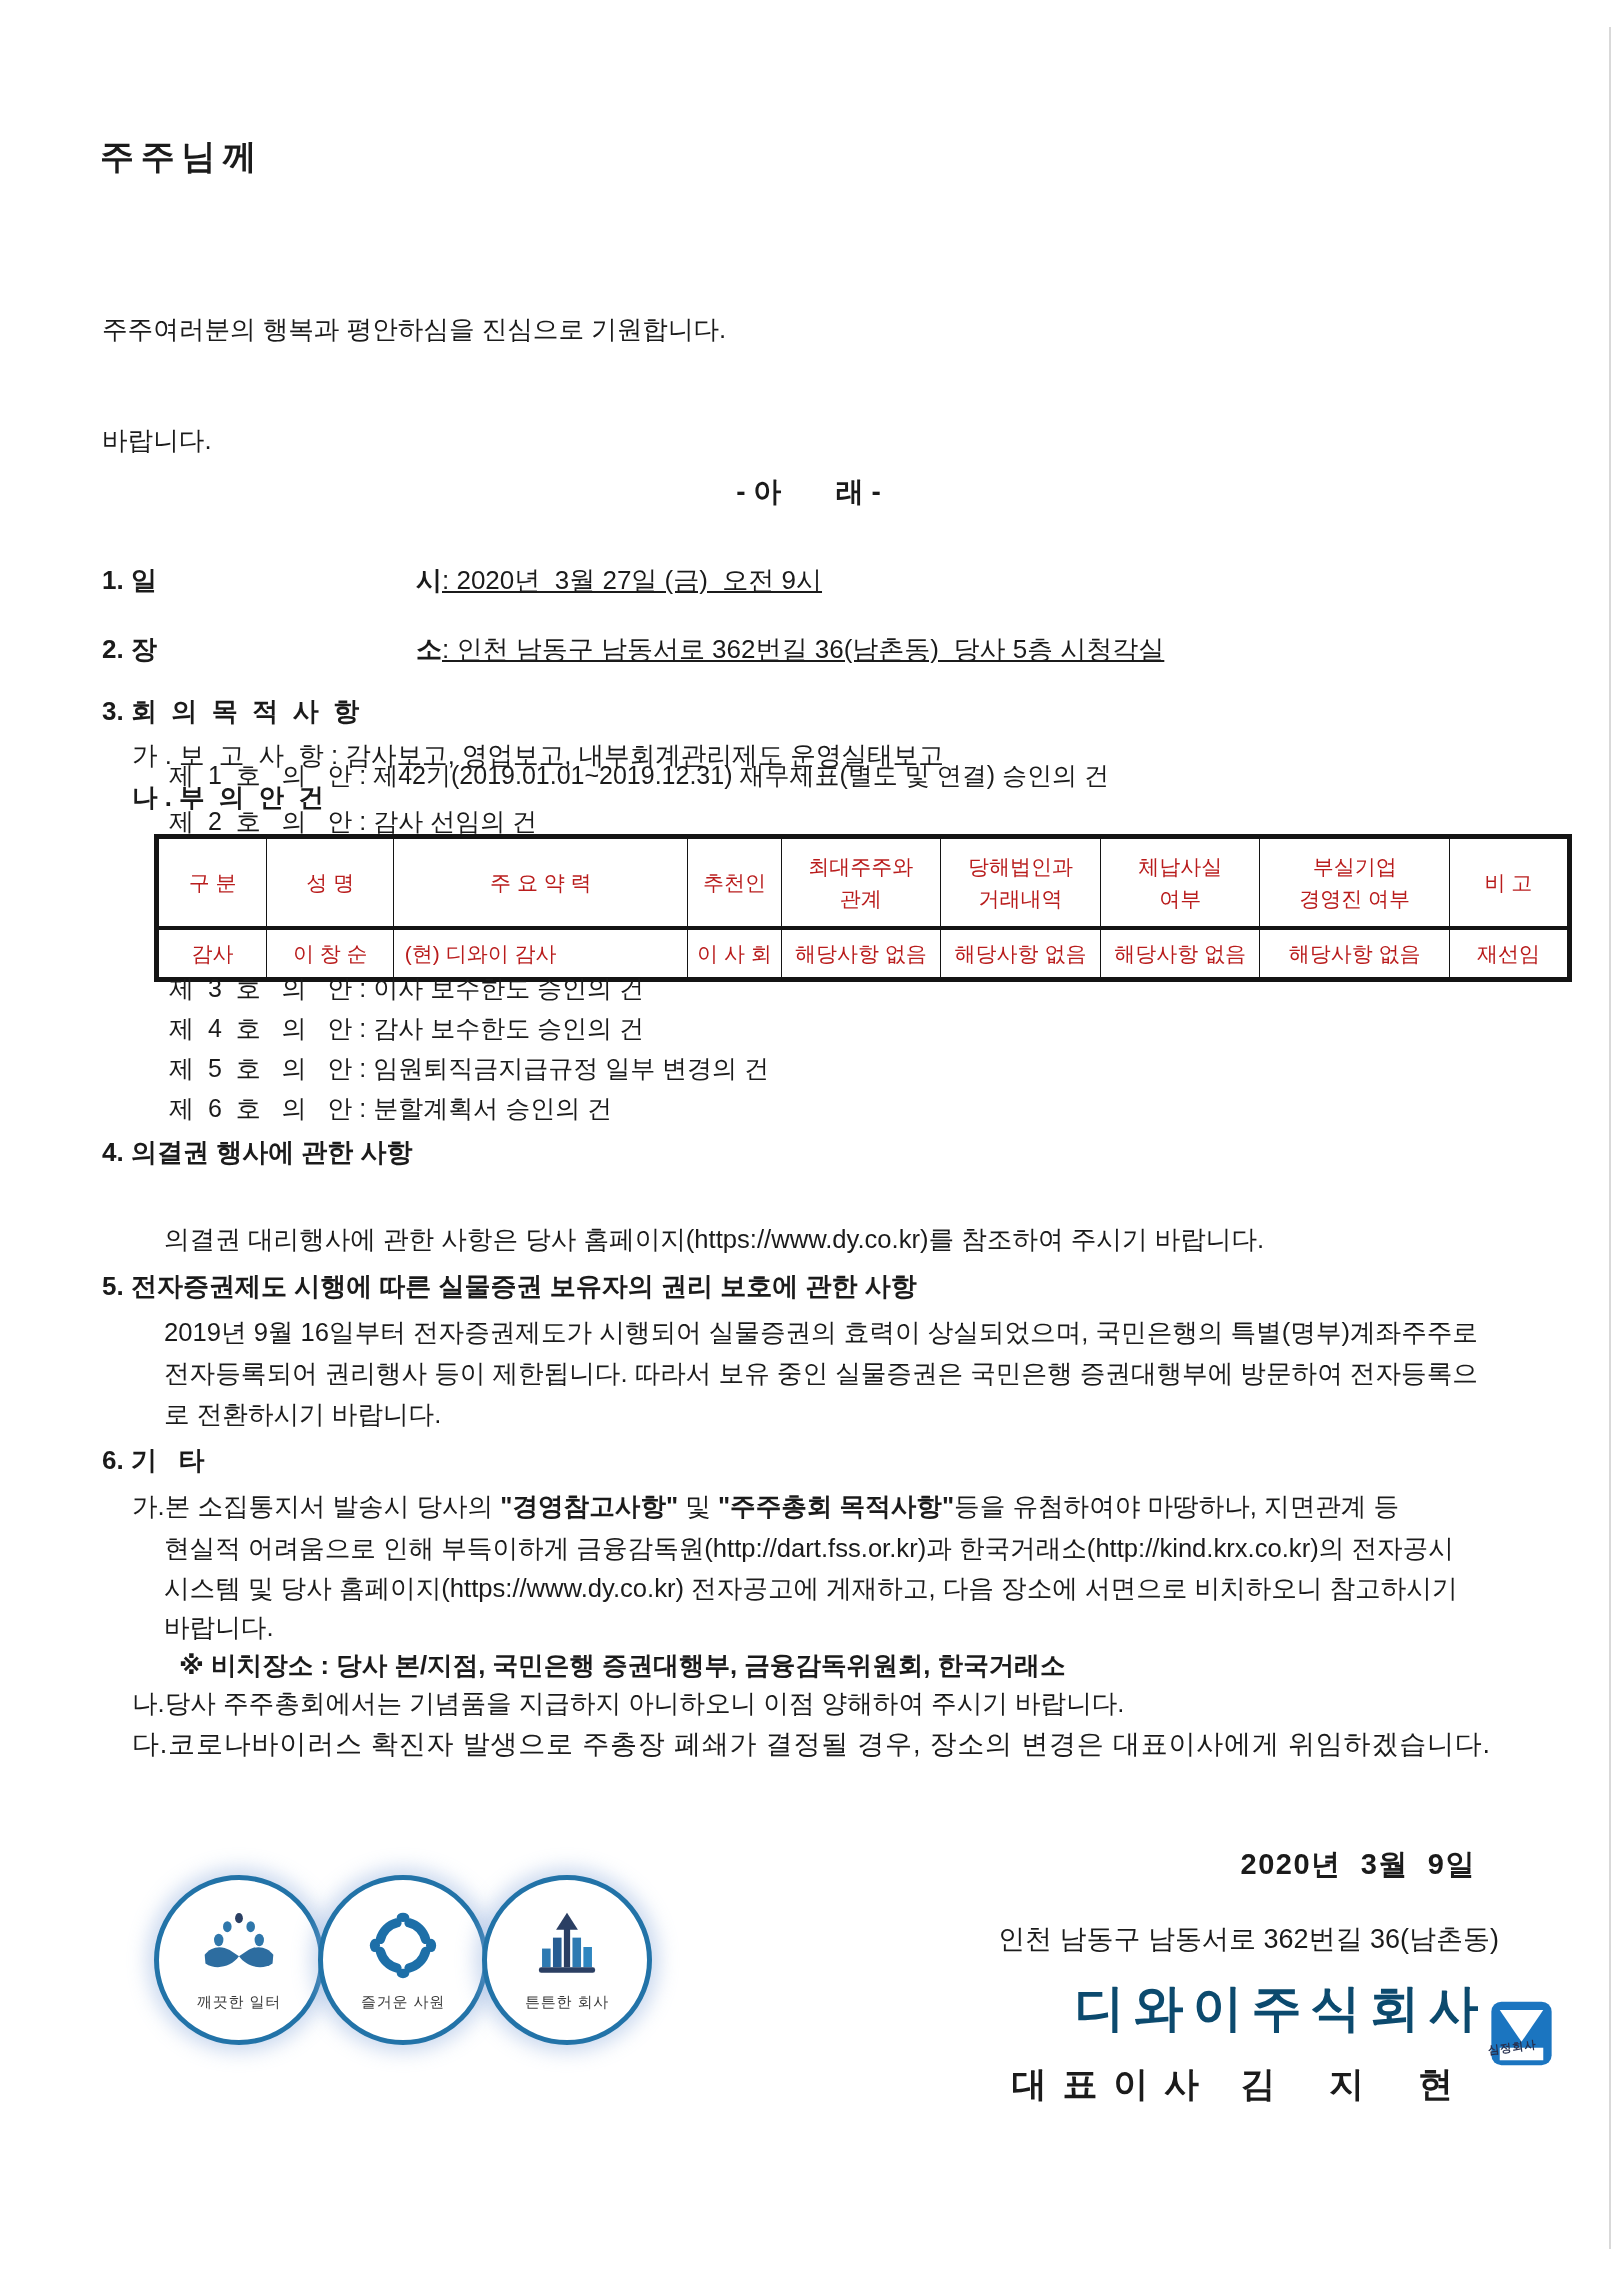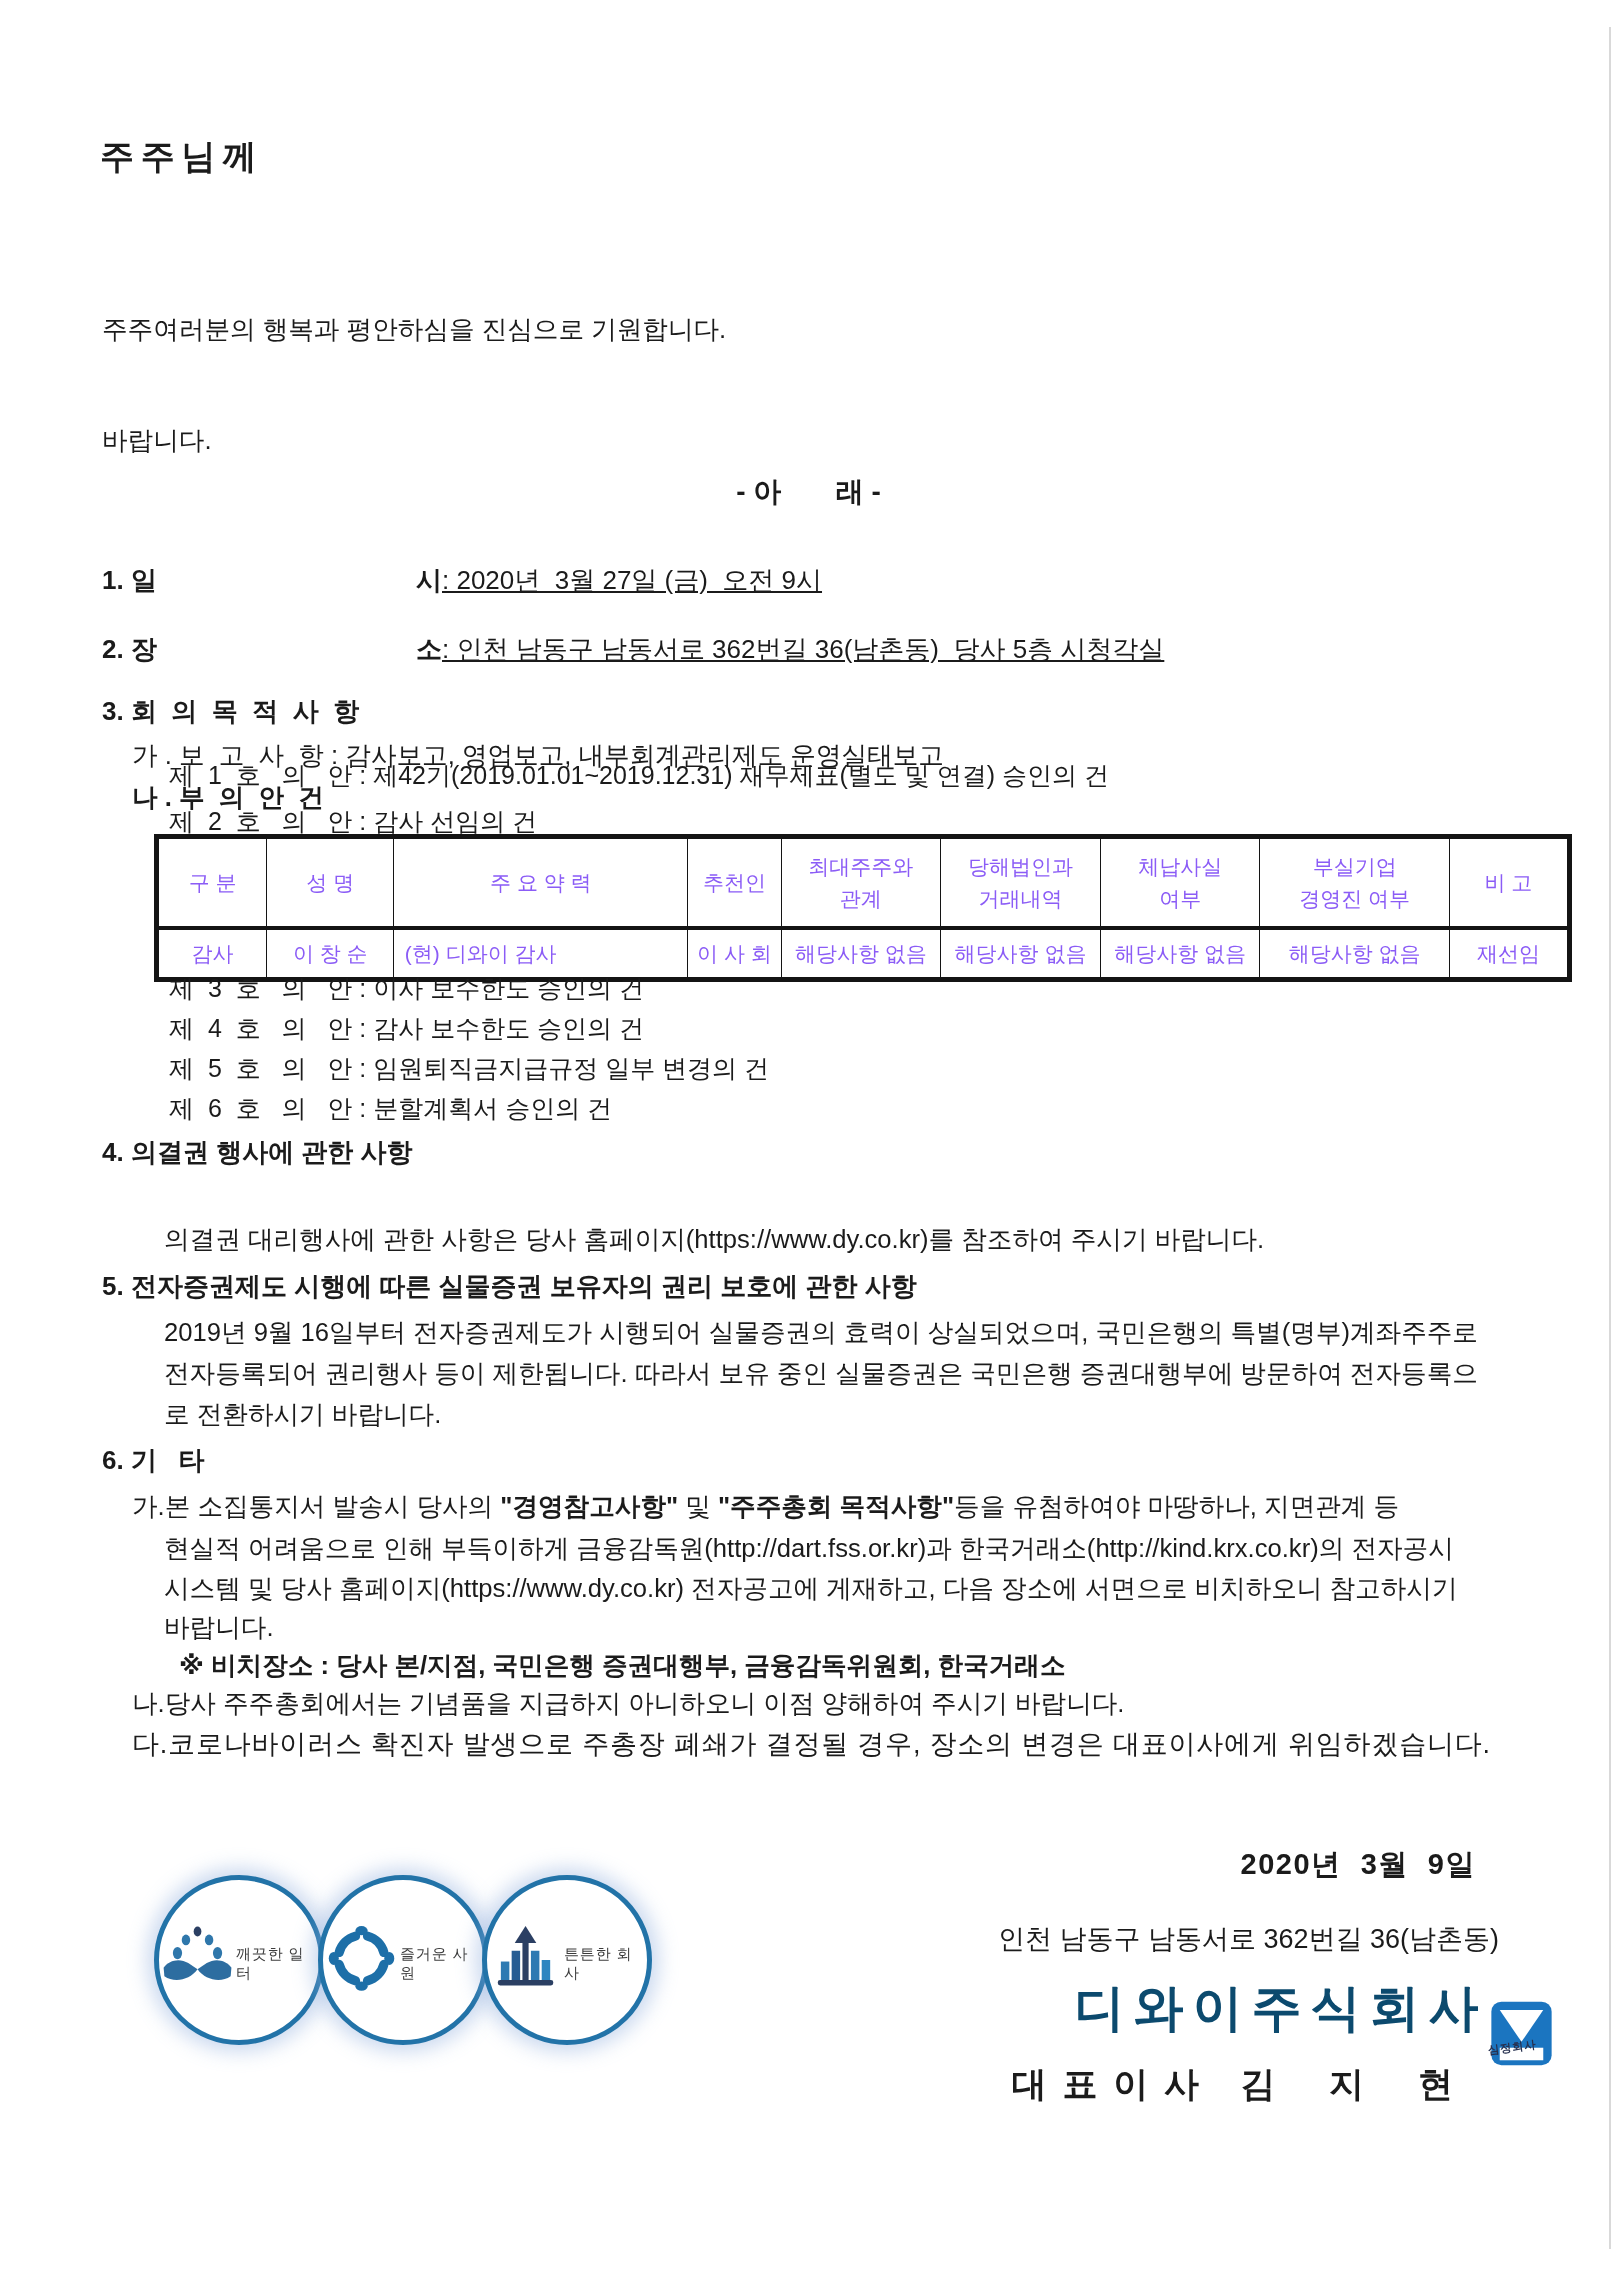--- a/index.html
+++ b/index.html
@@ -32,21 +32,21 @@
   .agenda{left:164px;font-size:25px;}
   .ag1{top:759px;left:169px;}
   .ag2{top:805px;left:169px;}
   .ag3{top:972px;left:169px;}
   .ag4{top:1012px;left:169px;}
   .ag5{top:1052px;left:169px;}
   .ag6{top:1092px;left:169px;}
   table.cand{
     position:absolute;left:154px;top:834px;width:1418px;
     border-collapse:collapse;table-layout:fixed;
-    border:5.3px solid #141414;font-size:21px;color:#8b5cf6;
+    border:5.3px solid #141414;font-size:21px;color:#b91c1c;
   }
   table.cand th{
     border:1.5px solid #141414;border-bottom:4.5px solid #141414;
     height:87px;font-weight:400;white-space:pre-line;line-height:1.5;padding:0 3px;
   }
   table.cand td{
     border:1.5px solid #141414;height:47px;text-align:center;
     white-space:nowrap;overflow:hidden;padding:0 3px;
   }
   table.cand td.cell-left{text-align:left;padding-left:10.5px;}
@@ -76,21 +76,21 @@
   .stamp-cap{
     position:absolute;left:-1.5px;bottom:-10.5px;font-size:11.3px;font-weight:700;
     color:#273150;transform:rotate(-7deg);letter-spacing:0.8px;white-space:nowrap;
   }
   .sign-ceo{right:161px;top:2061px;font-size:35px;font-weight:700;letter-spacing:3px;white-space:pre;}
   .badges{position:absolute;left:154px;top:1875px;display:flex;}
   .badge{
     width:160px;height:160px;border-radius:50%;
     border:5.3px solid #2273a8;background:#ffffff;
     box-shadow:0 0 19.6px 6.8px rgba(140,170,220,0.45);
-    display:flex;flex-direction:row;align-items:center;justify-content:center;
+    display:flex;flex-direction:column;align-items:center;justify-content:center;
     position:relative;
   }
   .badge + .badge{margin-left:-6px;}
   .badge svg{width:78px;height:78px;}
   .badge-label{font-size:15px;color:#3c3c3c;margin-top:7.5px;letter-spacing:0.8px;}
   .scan-edge{position:absolute;top:27px;right:6px;width:2.3px;height:2222px;background:#d9d9d9;}
 </style>
 </head>
 <body>
 

